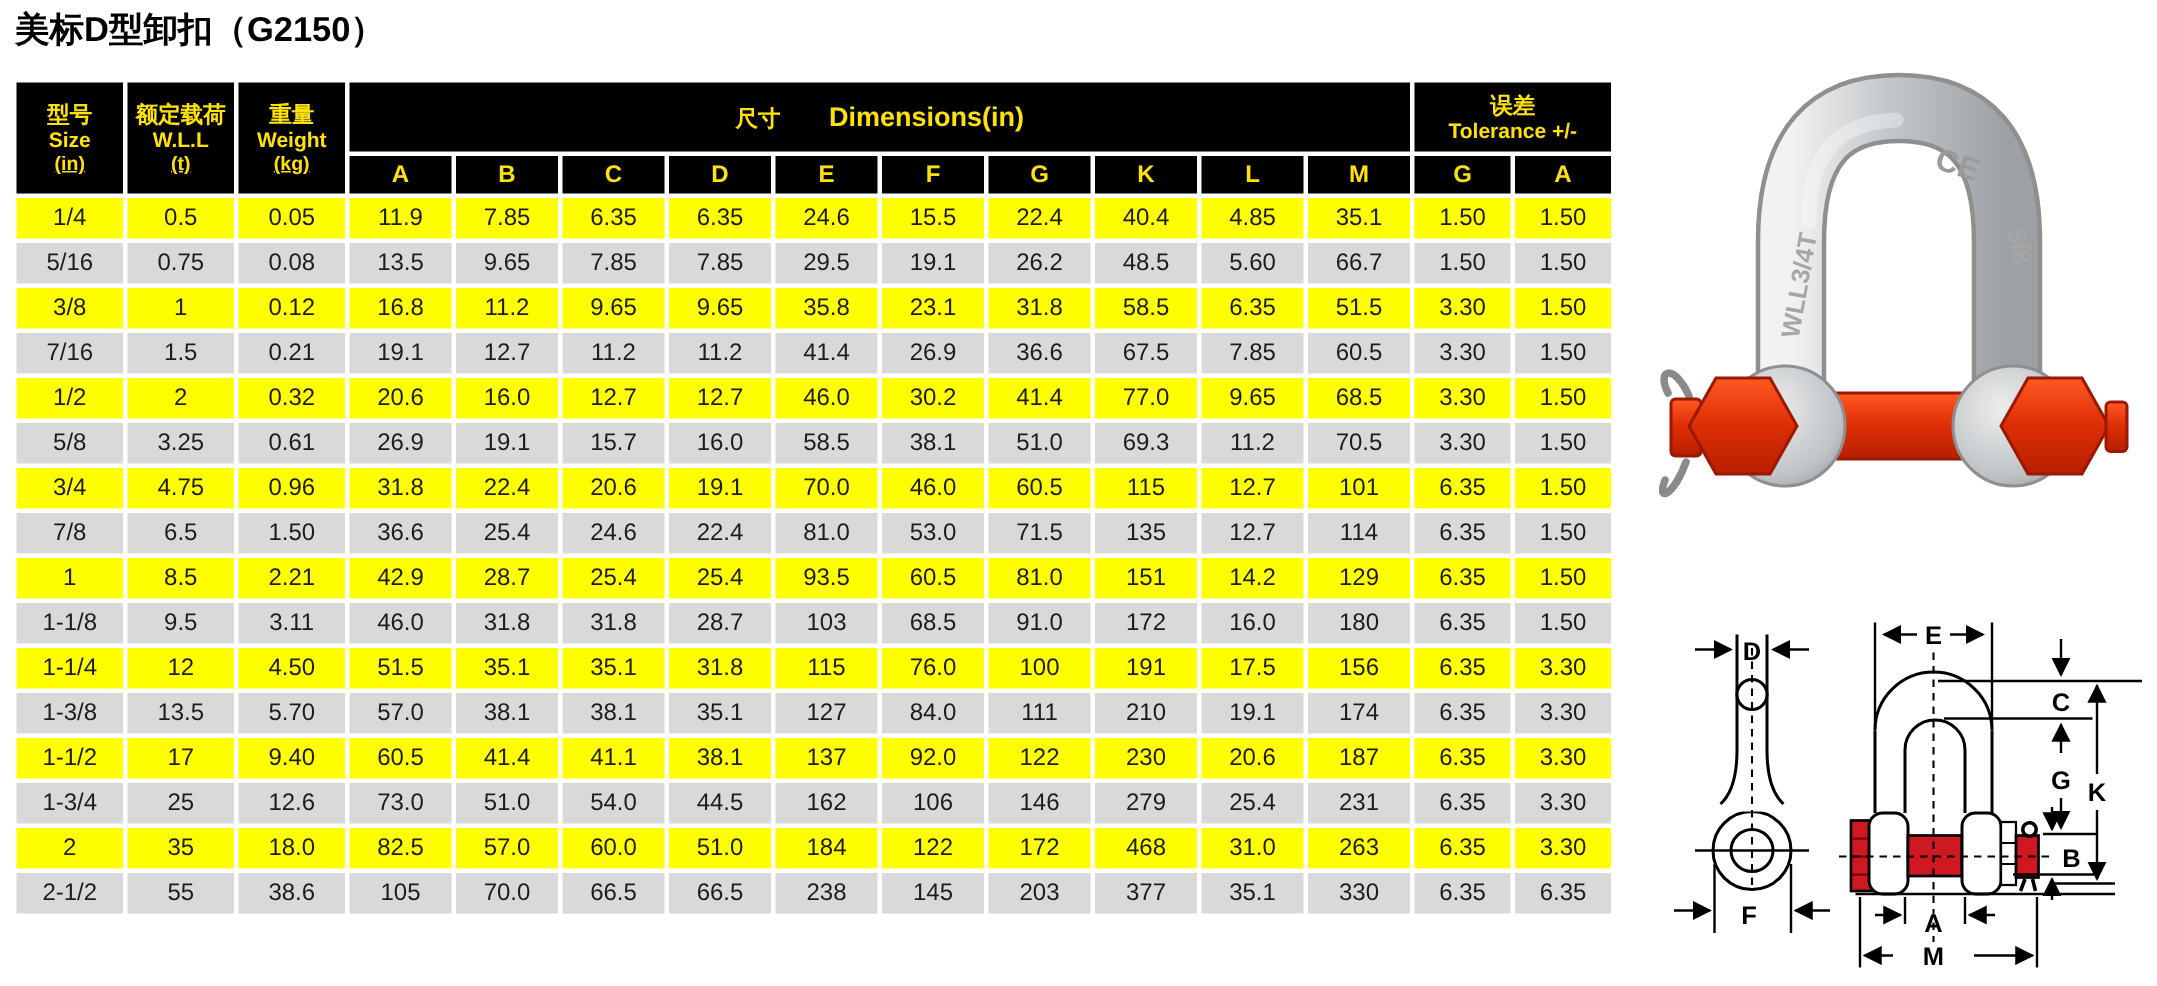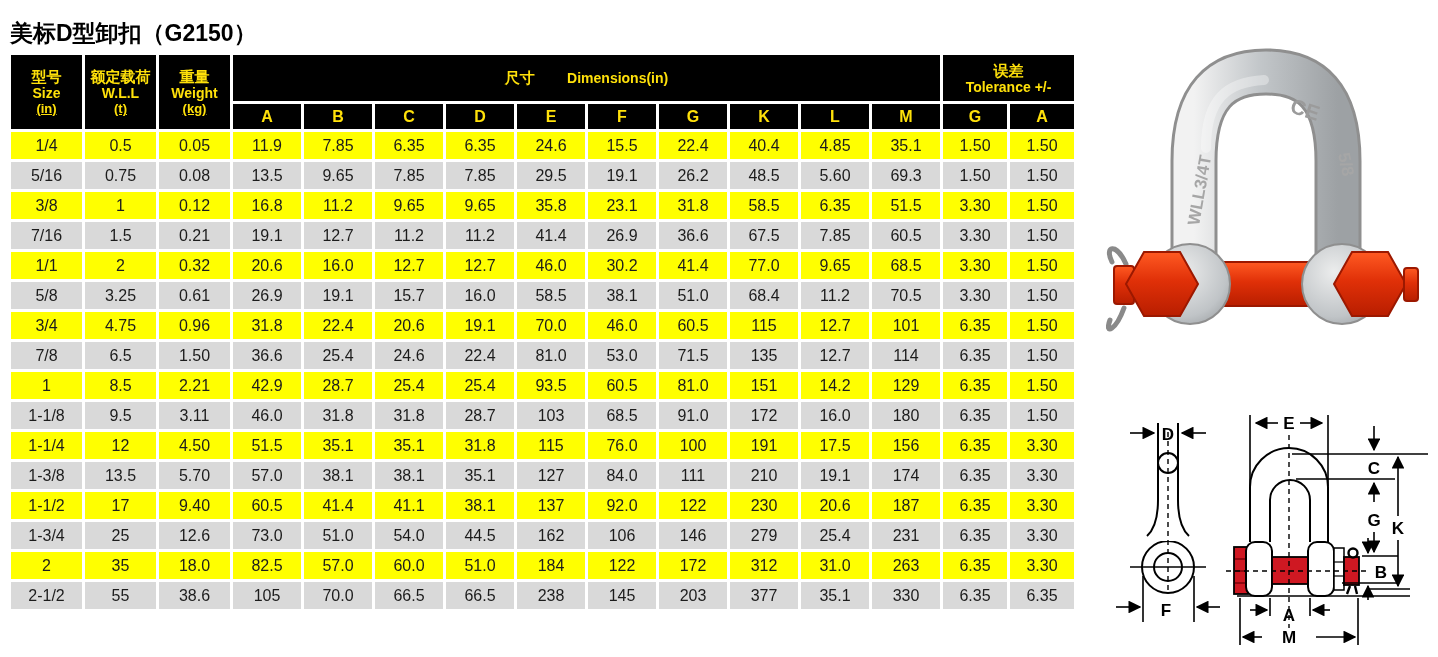--- a/index.html
+++ b/index.html
@@ -1,27 +1,27 @@
 <!DOCTYPE html>
 <html><head>
 <meta charset="utf-8">
 <style>
   html,body{margin:0;padding:0;background:#ffffff;}
   body{width:1438px;height:657px;position:relative;overflow:hidden;
        font-family:"Liberation Sans","DejaVu Sans",sans-serif;
        --hl:#ffff00; --alt:#d9d9d9; --hdr-bg:#000000; --hdr-tx:#ffe10a;}
-  .page-title{position:absolute;left:10px;top:18px;font-size:23px;font-weight:bold;color:#000;}
+  .page-title{position:absolute;left:10px;top:4px;font-size:23px;font-weight:bold;color:#000;}
   .tbl-wrap{position:absolute;left:8px;top:52px;}
   table.spec{border-collapse:separate;border-spacing:3px;table-layout:fixed;}
   table.spec th{background:var(--hdr-bg);color:var(--hdr-tx);font-weight:bold;padding:0;vertical-align:middle;}
   th .zh{display:block;font-size:15px;line-height:17px;}
   th .en{display:block;font-size:14px;font-weight:bold;line-height:16px;}
   th .unit{display:block;font-size:13px;font-weight:bold;line-height:15px;text-decoration:underline;}
   th.dims-head{height:46px;font-size:15px;}
-  th.dims-head .inline-en{font-size:14px;padding-left:24px;}
+  th.dims-head .inline-en{font-size:18px;padding-left:24px;}
   th.tol-head{font-size:15px;line-height:18px;}
   th.letter{height:25px;font-size:16px;}
   th.span2{height:60px;}
   table.spec td{height:27px;text-align:center;font-size:16px;color:#1c1c1c;padding:0;}
   tr.hl td{background:var(--hl);}
   tr.alt td{background:var(--alt);}
   .photo-box{position:absolute;left:1106px;top:26px;}
   .diagram-box{position:absolute;left:1100px;top:390px;}
   svg text.dim{font-family:"Liberation Sans",sans-serif;font-weight:bold;font-size:17px;fill:#000;}
   svg text.mark{font-family:"Liberation Sans",sans-serif;font-weight:bold;}
@@ -114,21 +114,21 @@
           <td>0.08</td>
           <td>13.5</td>
           <td>9.65</td>
           <td>7.85</td>
           <td>7.85</td>
           <td>29.5</td>
           <td>19.1</td>
           <td>26.2</td>
           <td>48.5</td>
           <td>5.60</td>
-          <td>69.3</td>
+          <td>66.7</td>
           <td>1.50</td>
           <td>1.50</td>
         </tr>
         <tr class="hl">
           <td>3/8</td>
           <td>1</td>
           <td>0.12</td>
           <td>16.8</td>
           <td>11.2</td>
           <td>9.65</td>
@@ -153,21 +153,21 @@
           <td>41.4</td>
           <td>26.9</td>
           <td>36.6</td>
           <td>67.5</td>
           <td>7.85</td>
           <td>60.5</td>
           <td>3.30</td>
           <td>1.50</td>
         </tr>
         <tr class="hl">
-          <td>1/1</td>
+          <td>1/2</td>
           <td>2</td>
           <td>0.32</td>
           <td>20.6</td>
           <td>16.0</td>
           <td>12.7</td>
           <td>12.7</td>
           <td>46.0</td>
           <td>30.2</td>
           <td>41.4</td>
           <td>77.0</td>
@@ -180,21 +180,21 @@
           <td>5/8</td>
           <td>3.25</td>
           <td>0.61</td>
           <td>26.9</td>
           <td>19.1</td>
           <td>15.7</td>
           <td>16.0</td>
           <td>58.5</td>
           <td>38.1</td>
           <td>51.0</td>
-          <td>68.4</td>
+          <td>69.3</td>
           <td>11.2</td>
           <td>70.5</td>
           <td>3.30</td>
           <td>1.50</td>
         </tr>
         <tr class="hl">
           <td>3/4</td>
           <td>4.75</td>
           <td>0.96</td>
           <td>31.8</td>
@@ -333,21 +333,21 @@
           <td>2</td>
           <td>35</td>
           <td>18.0</td>
           <td>82.5</td>
           <td>57.0</td>
           <td>60.0</td>
           <td>51.0</td>
           <td>184</td>
           <td>122</td>
           <td>172</td>
-          <td>312</td>
+          <td>468</td>
           <td>31.0</td>
           <td>263</td>
           <td>6.35</td>
           <td>3.30</td>
         </tr>
         <tr class="alt">
           <td>2-1/2</td>
           <td>55</td>
           <td>38.6</td>
           <td>105</td>

